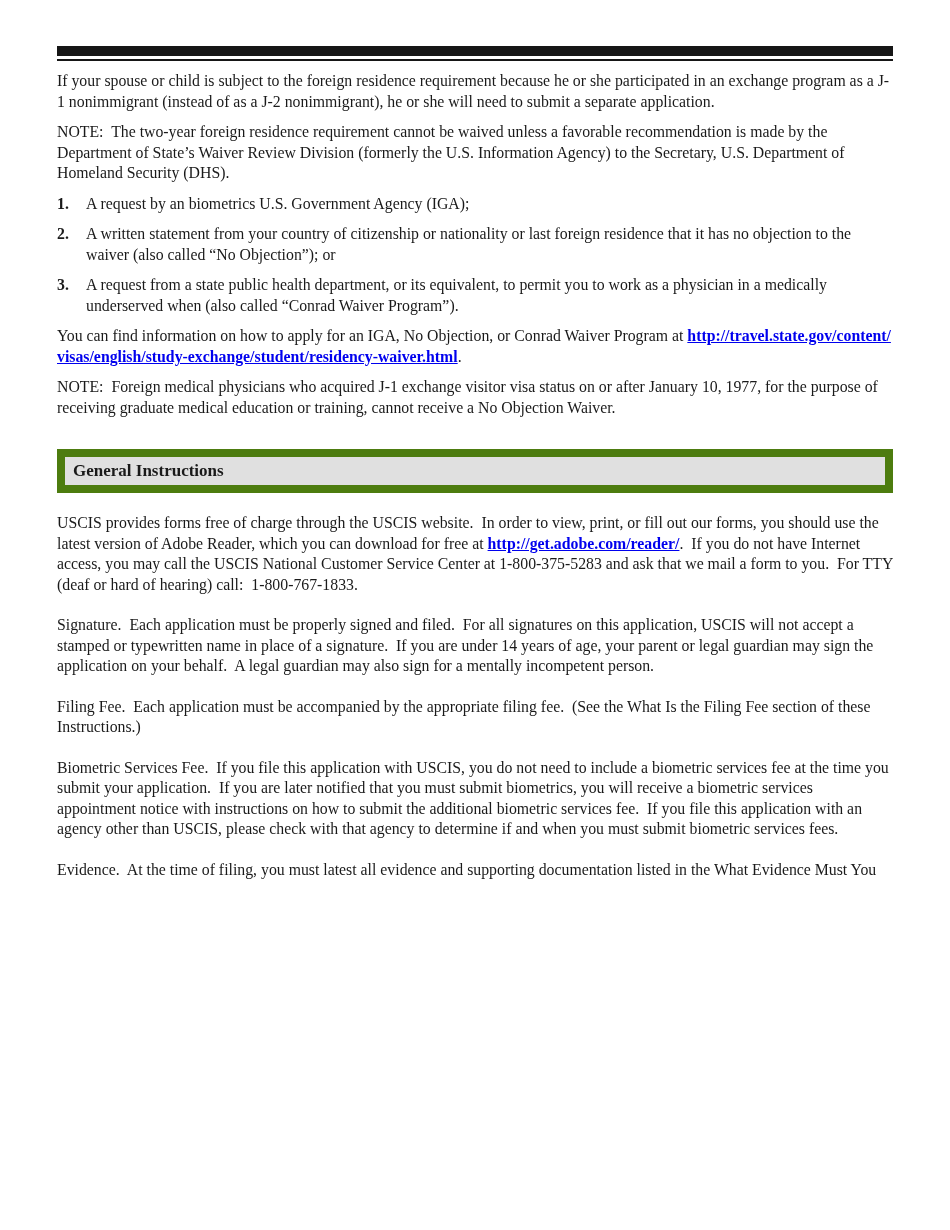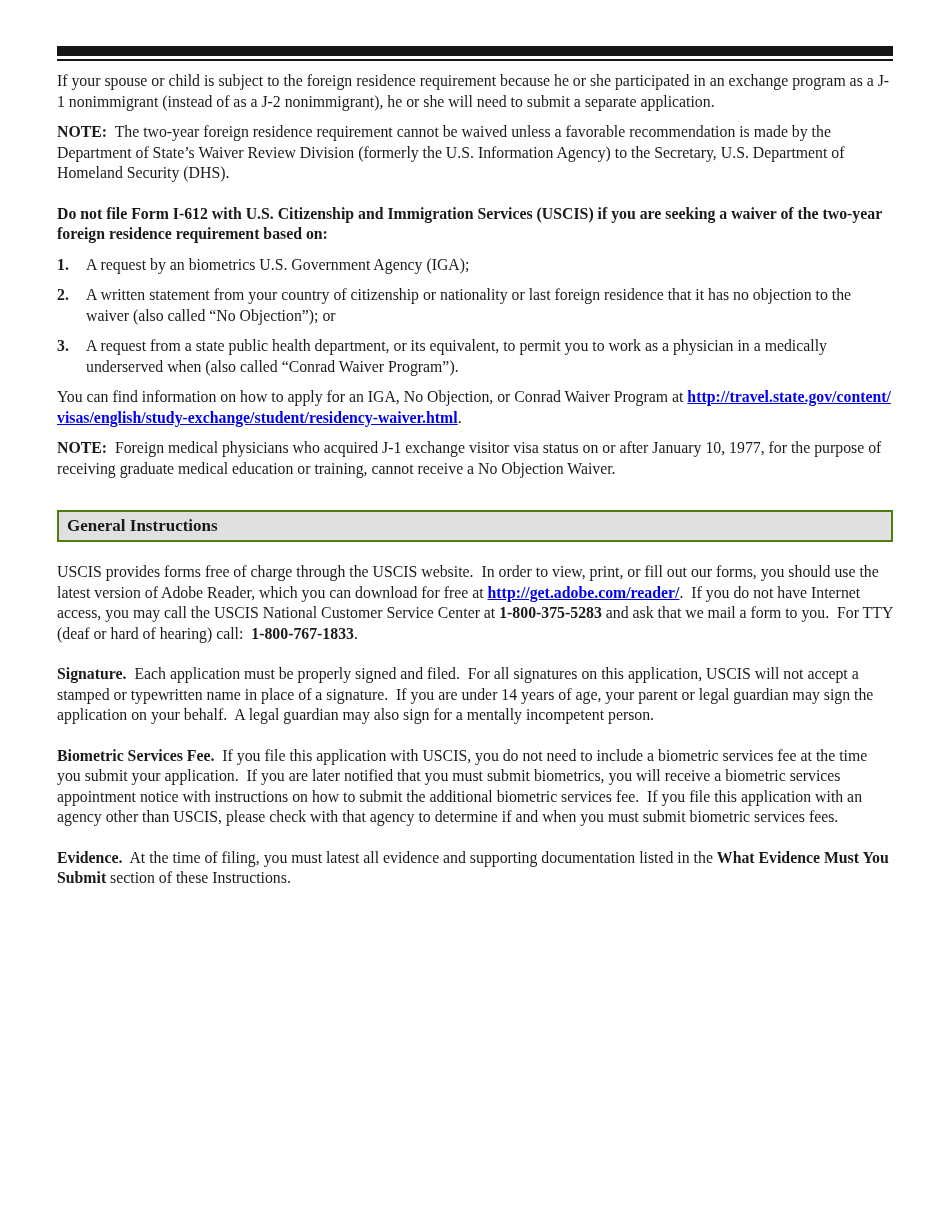--- a/index.html
+++ b/index.html
@@ -31,42 +31,42 @@
   .topline {
     height: 2px;
     background: #161616;
     margin-top: 3px;
   }
   .content p {
     margin: 10px 0 0 0;
     white-space: pre-wrap;
   }
   p.gap-lg { margin-top: 20px; }
-  .bold, b { font-weight: bold; }
+  .bold, b { font-weight: normal; }
   .li {
     display: flex;
     margin-top: 10px;
     white-space: pre-wrap;
   }
   .li .num {
     width: 29px;
     flex-shrink: 0;
     font-weight: bold;
   }
   .li .li-text { flex: 1; }
   a.link {
     color: #0000ee;
     font-weight: bold;
     text-decoration: underline;
     cursor: pointer;
   }
   a.link.breakable { word-break: break-all; }
   .section-box {
     margin-top: 31px;
-    border: 2px solid #4d7c0f;
+    border: 8px solid #4d7c0f;
     background: #e0e0e0;
     padding: 3px 8px 3px 8px;
     font-weight: bold;
     font-size: 17px;
     line-height: 22px;
   }
   .footer {
     position: absolute;
     left: 57px;
     top: 1171px;
@@ -93,21 +93,20 @@
   <div class="content">
 
     <div class="topbar"></div>
     <div class="topline"></div>
 
     <p><span>If your spouse or child is subject to the foreign residence requirement because he or she participated in an exchange program as a J-1 nonimmigrant (instead of as a J-2 nonimmigrant), he or she will need to submit a separate application.</span></p>
 
 
     <p><b>NOTE:</b><span>  The two-year foreign residence requirement cannot be waived unless a favorable recommendation is made by the Department of State’s Waiver Review Division (formerly the U.S. Information Agency) to the Secretary, U.S. Department of Homeland Security (DHS).</span></p>
 
-    <p class="bold gap-lg"><span>Do not file Form I-612 with U.S. Citizenship and Immigration Services (USCIS) if you are seeking a waiver of the two-year foreign residence requirement based on:</span></p>
 
     <div class="li">
       <span class="num">1.</span>
       <span class="li-text">A request by an biometrics U.S. Government Agency (IGA);</span>
     </div>
     <div class="li">
       <span class="num">2.</span>
       <span class="li-text">A written statement from your country of citizenship or nationality or last foreign residence that it has no objection to the waiver (also called “No Objection”); or</span>
     </div>
     <div class="li">
@@ -120,20 +119,21 @@
     <p><b>NOTE:</b><span>  Foreign medical physicians who acquired J-1 exchange visitor visa status on or after January 10, 1977, for the purpose of receiving graduate medical education or training, cannot receive a No Objection Waiver.</span></p>
 
     <div class="section-box">
       <span>General Instructions</span>
     </div>
 
     <p class="gap-lg"><span>USCIS provides forms free of charge through the USCIS website.  In order to view, print, or fill out our forms, you should use the latest version of Adobe Reader, which you can download for free at </span><a class="link" href="#">http://get.adobe.com/reader/</a><span>.  If you do not have Internet access, you may call the USCIS National Customer Service Center at </span><b>1-800-375-5283</b><span> and ask that we mail a form to you.  For TTY (deaf or hard of hearing) call:  </span><b>1-800-767-1833</b><span>.</span></p>
 
     <p class="gap-lg"><b>Signature.</b><span>  Each application must be properly signed and filed.  For all signatures on this application, USCIS will not accept a stamped or typewritten name in place of a signature.  If you are under 14 years of age, your parent or legal guardian may sign the application on your behalf.  A legal guardian may also sign for a mentally incompetent person.</span></p>
 
+    <p class="gap-lg"><b>Filing Fee.</b><span>  Each application must be accompanied by the appropriate filing fee.  (See the </span><b>What Is the Filing Fee</b><span> section of these Instructions.)</span></p>
 
     <p class="gap-lg"><b>Biometric Services Fee.</b><span>  If you file this application with USCIS, you do not need to include a biometric services fee at the time you submit your application.  If you are later notified that you must submit biometrics, you will receive a biometric services appointment notice with instructions on how to submit the additional biometric services fee.  If you file this application with an agency other than USCIS, please check with that agency to determine if and when you must submit biometric services fees.</span></p>
 
     <p class="gap-lg"><b>Evidence.</b><span>  At the time of filing, you must latest all evidence and supporting documentation listed in the </span><b>What Evidence Must You Submit</b><span> section of these Instructions.</span></p>
 
   </div>
 
   <div class="footer">
     <div class="footer-line"></div>
     <div class="footer-row">

